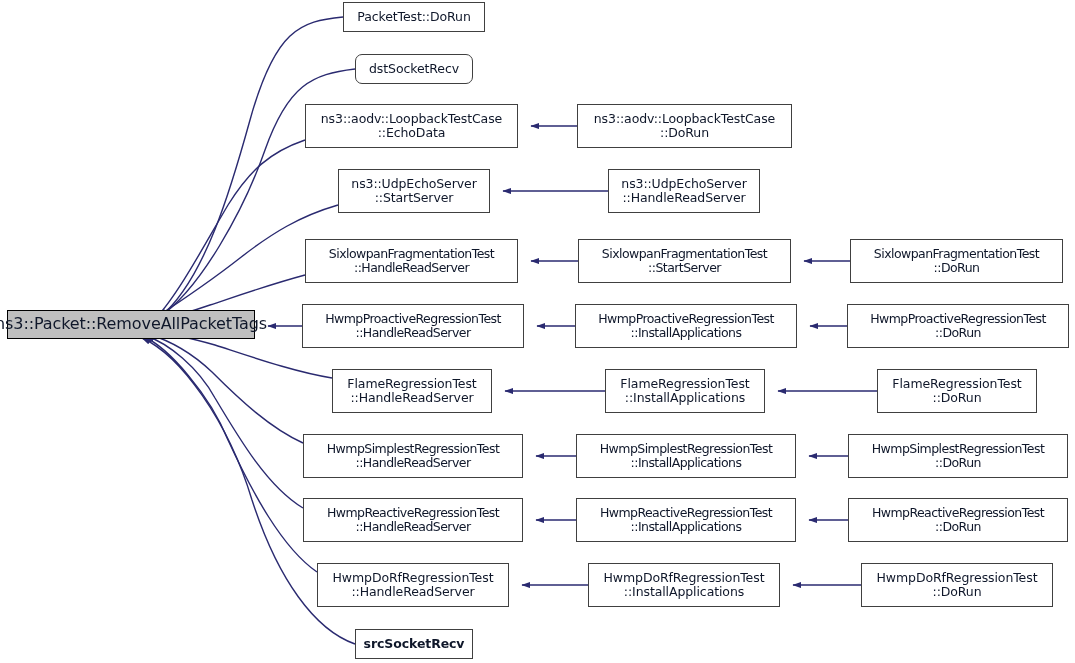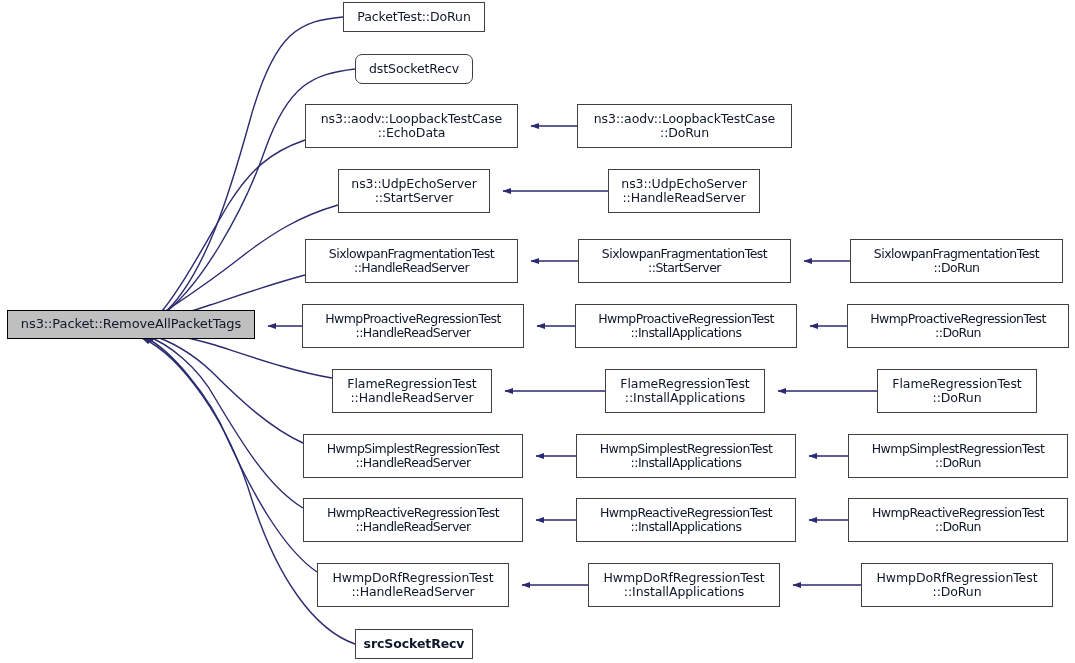--- a/index.html
+++ b/index.html
@@ -39,21 +39,21 @@
     color: #0f172a;
     font-size: 12.5px;
     line-height: 14.5px;
     letter-spacing: -0.1px;
     white-space: nowrap;
     z-index: 2;
   }
   .node.root {
     background: #bfbfbf;
     border: 1px solid #000000;
-    font-size: 13px;
+    font-size: 16px;
   }
   .node .ln {
     display: block;
   }
   .node.cond {
     letter-spacing: -0.55px;
   }
 </style>
 </head>
 <body>

